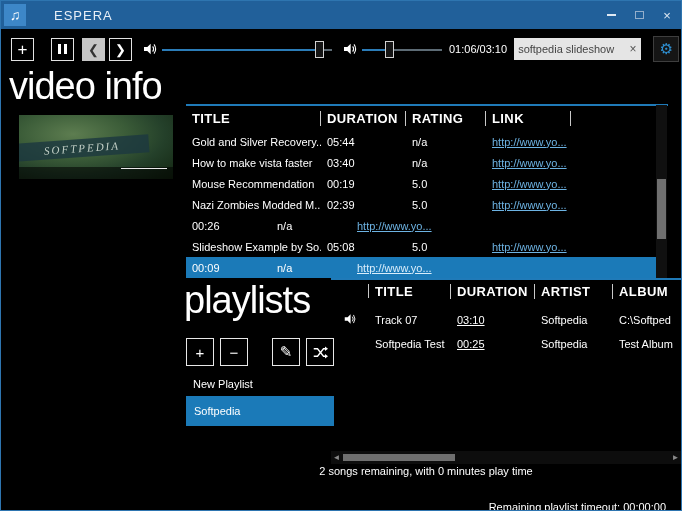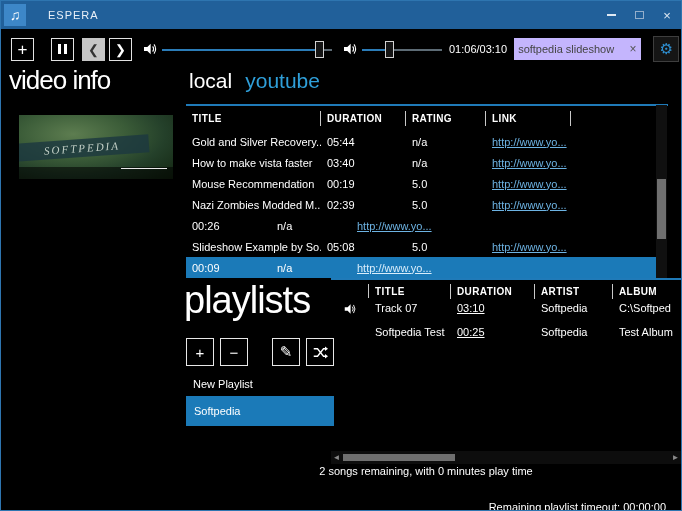--- a/index.html
+++ b/index.html
@@ -13,21 +13,21 @@
 
   
   .titlebar {
     position:absolute; top:0; left:0; right:0; height:28px;
     background:#21609a; display:flex; align-items:center;
   }
   .app-icon {
     width:22px; height:22px; margin-left:3px; background:#3d87c8;
     color:#fff; font-size:14px; display:flex; align-items:center; justify-content:center;
   }
-  .app-title { color:#e8eff7; font-size:11px; letter-spacing:1px; margin-left:22px; }
+  .app-title { color:#e8eff7; font-size:13px; letter-spacing:1px; margin-left:28px; }
   .win-controls { margin-left:auto; display:flex; align-items:center; height:100%; }
   .win-btn {
     width:28px; height:100%; display:flex; align-items:center; justify-content:center;
     color:#dfe9f3; font-size:13px; cursor:default;
   }
   .min-glyph { display:block; width:9px; height:2px; background:#dfe9f3; }
   .max-glyph { display:block; width:9px; height:8px; border:1px solid #93aecb; }
 
   
   .toolbar {
@@ -48,38 +48,38 @@
   .speaker { margin-left:10px; display:flex; align-items:center; }
   .speaker svg { display:block; }
   .slider { position:relative; height:23px; }
   .slider.vol { width:170px; margin-left:4px; }
   .slider.seek { width:80px; margin-left:4px; }
   .slider .track { position:absolute; top:11px; left:0; right:0; height:2px; background:#5d6b75; }
   .slider .fill  { position:absolute; top:11px; left:0; height:2px; background:#2b7cb8; }
   .slider .thumb { position:absolute; top:3px; width:9px; height:17px; background:#141414; border:1px solid #d2d2d2; }
   .time { color:#fff; font-size:11px; margin-left:7px; white-space:nowrap; }
   .searchbox {
-    margin-left:7px; width:127px; height:22px; background:#c4b5fd;
+    margin-left:7px; width:127px; height:22px; background:#e5e5e5;
     display:flex; align-items:center;
   }
   .searchbox input {
     flex:1; min-width:0; border:none; outline:none; background:transparent;
     font-size:11px; color:#444; padding:0 4px; font-family:"Liberation Sans",sans-serif;
   }
   .searchbox .clear { width:16px; color:#555; font-size:12px; text-align:center; cursor:default; }
   .gearbtn {
     margin-left:12px; width:26px; height:26px; background:#151515;
     border:1px solid #3e3e3e; color:#2e8fd0; font-size:15px;
     display:flex; align-items:center; justify-content:center;
   }
 
   
   .video-info-heading {
     position:absolute; left:8px; top:66px; color:#fff;
-    font-size:26px; font-weight:300; letter-spacing:-1px; line-height:1;text-align:center;
+    font-size:38px; font-weight:300; letter-spacing:-1px; line-height:1;text-align:center;
   }
   .thumbnail {
     position:absolute; left:18px; top:114px; width:154px; height:64px; overflow:hidden;
     background:radial-gradient(ellipse at 35% 30%, #5d7d50 0%, #3b5c38 38%, #24402a 65%, #12240f 100%);
   }
   .thumb-banner {
     position:absolute; left:-4px; top:24px; width:134px; height:18px;
     background:rgba(28,56,64,0.82); transform:rotate(-4deg);
     color:#c2cfc6; font-family:"Liberation Serif", serif; font-style:italic;
     font-size:11px; letter-spacing:2px; display:flex; align-items:center; justify-content:center;
@@ -92,21 +92,21 @@
   .tab { font-size:21px; font-weight:300; color:#fff; cursor:default; }
   .tab.active { color:#2f9fd9; }
 
   
   .yt-table {
     position:absolute; left:185px; top:103px; width:482px;
     border-top:2px solid #1f7ab8;
   }
   .yt-header { display:flex; height:25px; align-items:center; }
   .hcell {
-    color:#fff; font-size:10px; font-weight:bold; letter-spacing:0.4px;
+    color:#fff; font-size:13px; font-weight:bold; letter-spacing:0.4px;
     padding-left:6px; height:15px; line-height:15px;
     border-right:1px solid #c9c9c9; white-space:nowrap; overflow:hidden;
   }
   .yt-header .c1 { width:135px; } .yt-header .c2 { width:85px; }
   .yt-header .c3 { width:80px; }  .yt-header .c4 { width:85px; }
   .yt-header .cf { flex:1; border-right:none; }
   .yt-rows { width:470px; }
   .yt-row { display:flex; height:21px; align-items:center; color:#fff; font-size:11px; }
   .yt-row.selected { background:#1b7ab8; }
   .cell { padding-left:6px; white-space:nowrap; overflow:hidden; }
@@ -145,21 +145,21 @@
 
   
   .pq-table {
     position:absolute; left:330px; top:277px; width:352px;
     border-top:2px solid #1f7ab8;
   }
   .pq-header { display:flex; height:22px; align-items:center; }
   .pq-header .ci { width:38px; height:14px; border-right:1px solid #c9c9c9; }
   .pq-header .c1 { width:82px; } .pq-header .c2 { width:84px; }
   .pq-header .c3 { width:78px; } .pq-header .c4 { flex:1; border-right:none; }
-  .pq-row { display:flex; height:24px; align-items:flex-start; color:#fff; font-size:11px; }
+  .pq-row { display:flex; height:24px; align-items:flex-end; color:#fff; font-size:11px; }
   .pq-row .ci { width:38px; display:flex; align-items:center; justify-content:center; }
   .pq-row .c1 { width:82px; } .pq-row .c2 { width:84px;text-decoration:underline; }
   .pq-row .c3 { width:78px; } .pq-row .c4 { flex:1; }
 
   
   .hscroll { position:absolute; left:330px; top:450px; width:350px; height:13px; background:#0d0d0d; display:flex; align-items:center; }
   .harrow { width:11px; color:#8a8a8a; font-size:8px; text-align:center; line-height:13px; }
   .harrow.right { margin-left:auto; }
   .hthumb { position:absolute; left:12px; top:3px; width:112px; height:7px; background:#6f6f6f; }
 
@@ -242,24 +242,20 @@
       </button>
   </div>
 
   <h1 class="video-info-heading">video info</h1>
   <div class="thumbnail">
     <div class="thumb-banner">SOFTPEDIA</div>
     <div class="thumb-bottom"></div>
     <div class="thumb-line"></div>
   </div>
 
-  <div class="tabs">
-    <span class="tab">local</span>
-    <span class="tab active">youtube</span>
-  </div>
 
   <div class="yt-table">
     <div class="yt-header">
       <span class="hcell c1">TITLE</span>
       <span class="hcell c2">DURATION</span>
       <span class="hcell c3">RATING</span>
       <span class="hcell c4">LINK</span>
       <span class="hcell cf"></span>
     </div>
     <div class="yt-rows">

